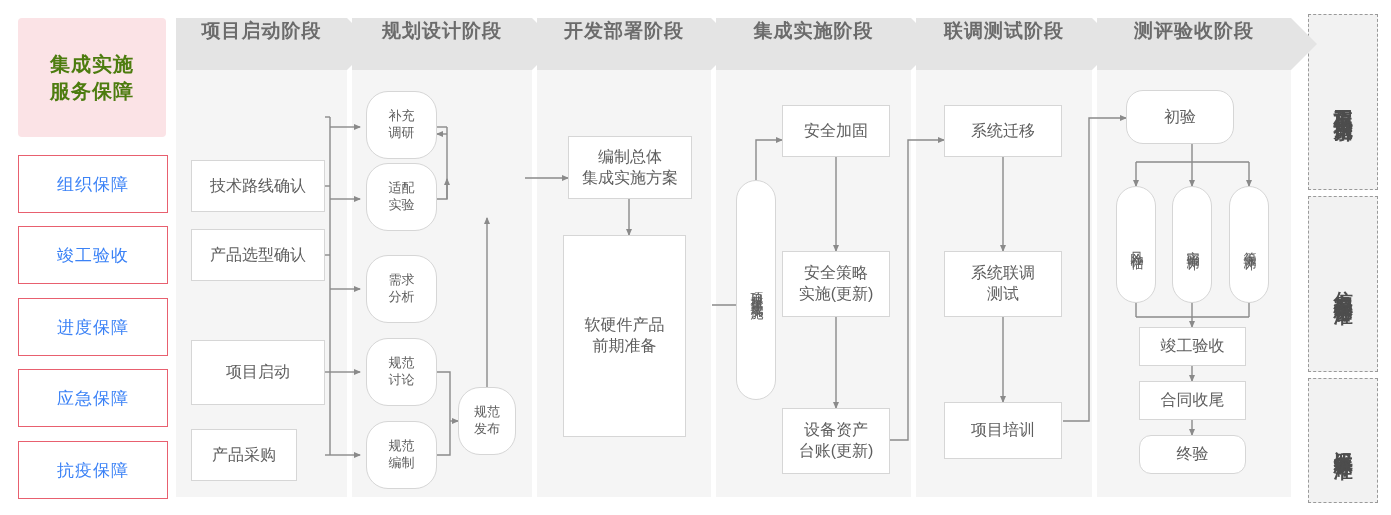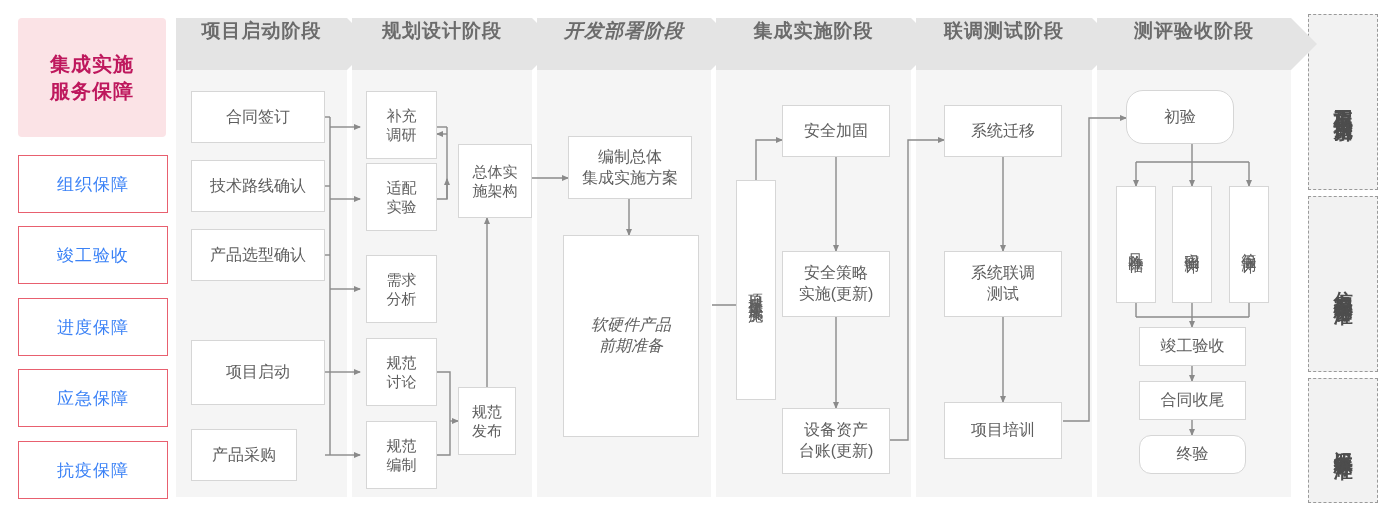--- a/index.html
+++ b/index.html
@@ -11,21 +11,21 @@
     position:relative;
     width:1391px;height:515px;
     background:#ffffff;
     overflow:hidden;
   }
   
   .guar-title{
     position:absolute;left:18px;top:18px;width:148px;height:119px;
     background:#fbe3e6;border-radius:4px;
     display:flex;align-items:center;justify-content:center;
-    color:#be185d;font-weight:bold;font-size:20px;line-height:1.35;
+    color:#4d7c0f;font-weight:bold;font-size:20px;line-height:1.35;
     text-align:center;letter-spacing:1px;
   }
   .guar-item{
     position:absolute;left:18px;width:148px;height:56px;
     background:#ffffff;border:1.5px solid #e8606f;
     display:flex;align-items:center;justify-content:center;
     color:#3b82f6;font-size:17px;letter-spacing:1px;
   }
   
   .col-body{
@@ -48,21 +48,21 @@
   }
   .phase-head .notch-r svg{display:block;}
   
   .node{
     position:absolute;background:#ffffff;border:1px solid #d6d6d6;
     box-sizing:border-box;
     display:flex;align-items:center;justify-content:center;
     color:#5e5e5e;font-size:16px;line-height:1.3;text-align:center;
     z-index:4;
   }
-  .node.small{font-size:15px;}
+  .node.small{font-size:13px;border-radius:22px;}
   .node.vert{
     writing-mode:vertical-rl;text-orientation:upright;
     letter-spacing:2px;line-height:1.15;
   }
   
   #wires{position:absolute;left:0;top:0;width:1391px;height:515px;z-index:3;pointer-events:none;}
   
   .std{
     position:absolute;left:1308px;width:70px;
     background:#f2f2f2;border:1px dashed #9a9a9a;
@@ -120,21 +120,21 @@
     </span>
   </div>
   <div class="phase-head" style="left:352px;width:180px;">
     <span class="htxt">规划设计阶段</span>
     <span class="notch-r">
       <svg width="26" height="52" viewBox="0 0 26 52">
           <polygon points="0,0 26,26 0,52" fill="#e4e4e4"></polygon>
         </svg>
     </span>
   </div>
-  <div class="phase-head" style="left:537px;width:174px;font-style:italic;">
+  <div class="phase-head" style="left:537px;width:174px;">
     <span class="htxt">开发部署阶段</span>
     <span class="notch-r">
       <svg width="26" height="52" viewBox="0 0 26 52">
           <polygon points="0,0 26,26 0,52" fill="#e4e4e4"></polygon>
         </svg>
     </span>
   </div>
   <div class="phase-head" style="left:716px;width:195px;">
     <span class="htxt">集成实施阶段</span>
     <span class="notch-r">
@@ -219,23 +219,20 @@
       <path d="M1136,303 L1136,317"></path>
       <path d="M1249,303 L1249,317"></path>
       <path d="M1136,317 L1249,317"></path>
       <path d="M1192,303 L1192,327" marker-end="url(#ah)"></path>
 
       <path d="M1192,366 L1192,381" marker-end="url(#ah)"></path>
       <path d="M1192,420 L1192,435" marker-end="url(#ah)"></path>
     </g>
   </svg>
 
-  <div class="node" style="left:191px;top:91px;width:134px;height:52px;">
-      <span>合同签订</span>
-    </div>
   <div class="node" style="left:191px;top:160px;width:134px;height:52px;">
       <span>技术路线确认</span>
     </div>
   <div class="node" style="left:191px;top:229px;width:134px;height:52px;">
       <span>产品选型确认</span>
     </div>
   <div class="node" style="left:191px;top:340px;width:134px;height:65px;">
       <span>项目启动</span>
     </div>
   <div class="node" style="left:191px;top:429px;width:106px;height:52px;">
@@ -255,34 +252,30 @@
 分析</span>
     </div>
   <div class="node small" style="left:366px;top:338px;width:71px;height:68px;">
       <span style="white-space:pre-line">规范
 讨论</span>
     </div>
   <div class="node small" style="left:366px;top:421px;width:71px;height:68px;">
       <span style="white-space:pre-line">规范
 编制</span>
     </div>
-  <div class="node small" style="left:458px;top:144px;width:74px;height:74px;">
-      <span style="white-space:pre-line">总体实
-施架构</span>
-    </div>
   <div class="node small" style="left:458px;top:387px;width:58px;height:68px;">
       <span style="white-space:pre-line">规范
 发布</span>
     </div>
 
   <div class="node" style="left:568px;top:136px;width:124px;height:63px;">
       <span style="white-space:pre-line">编制总体
 集成实施方案</span>
     </div>
-  <div class="node" style="left:563px;top:235px;width:136px;height:202px;font-style:italic;">
+  <div class="node" style="left:563px;top:235px;width:123px;height:202px;">
       <span style="white-space:pre-line">软硬件产品
 前期准备</span>
     </div>
 
   <div class="node small vert" style="left:736px;top:180px;width:40px;height:220px;">
       <span>项目整体集成实施</span>
     </div>
   <div class="node" style="left:782px;top:105px;width:108px;height:52px;">
       <span>安全加固</span>
     </div>

